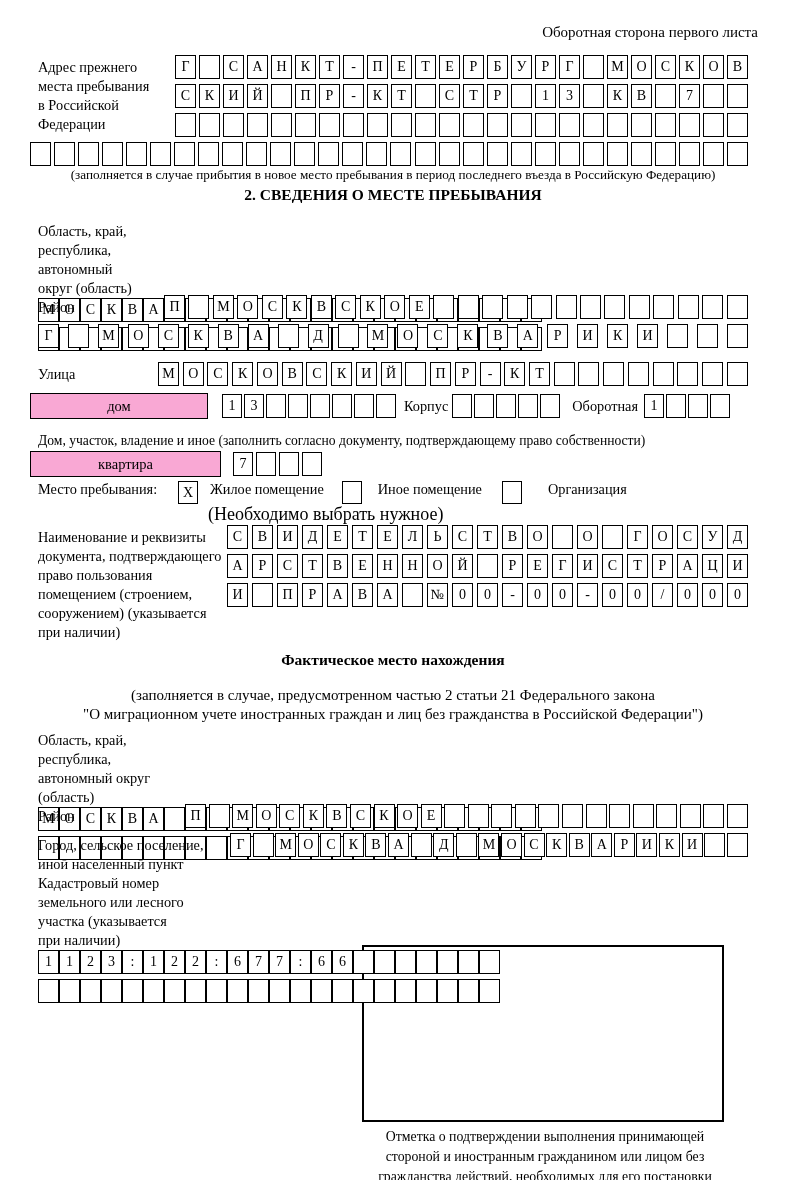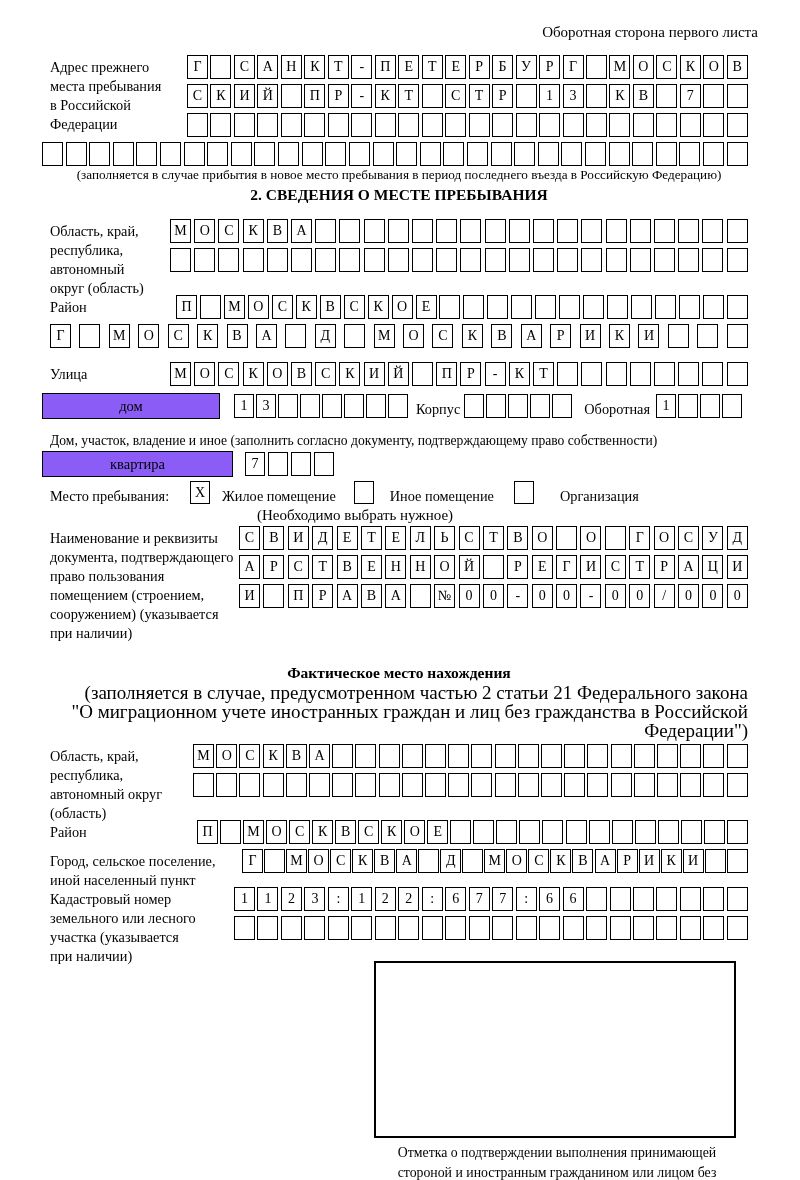--- a/index.html
+++ b/index.html
@@ -2,62 +2,62 @@
 <html><head>
 <meta charset="utf-8">
 <style>
   * { margin:0; padding:0; box-sizing:border-box; }
   html,body { background:#fff; }
   body {
     width:800px; height:1180px;
     font-family:"Liberation Serif","DejaVu Serif",serif;
     color:#000; position:relative; overflow:hidden;
   }
-  .page { width:800px; height:1180px; background:#fff;padding-left:12px; }
+  .page { width:800px; height:1180px; background:#fff; }
   .header-note { padding:24px 42px 0 0; text-align:right; font-size:15px; }
   .content { margin:0 52px 0 38px; } 
 
   .frow { display:flex; align-items:flex-start; }
   .flabel { flex-shrink:0; white-space:pre-line; line-height:19px; padding-top:3px; font-size:14.3px; }
   .w120{width:120px} .w126{width:126px} .w137{width:137px} .w143{width:143px}
   .w147{width:147px} .w184{width:184px} .w189{width:189px} .w192{width:192px}
   .rows { flex:1; min-width:0; }
 
   .boxrow { display:flex; justify-content:space-between; margin-bottom:5px; }
   .boxrow.compact { flex:none; justify-content:flex-start; gap:2px; margin-bottom:0; }
   .cbox {
     flex:none; width:21px; height:24px; border:1.5px solid #000;
     font-size:14px; line-height:21px; text-align:center; background:#fff;
   }
   .compact .cbox { width:20px; }
 
-  .h76 { height:76px; overflow:visible; }
-  .h66 { height:66px; overflow:visible; }
+  .h76 { height:76px; overflow:visible;flex-direction:column; }
+  .h66 { height:66px; overflow:visible;flex-direction:column; }
   .h38 { height:38px; overflow:visible; }
 
   .note { font-size:13.2px; text-align:center; margin-top:1px; line-height:16px; }
   .note-left { font-size:13.6px; text-align:left; margin-top:13px; line-height:17px; }
   .sec-title { font-weight:bold; text-align:center; font-size:15.5px; line-height:20px; }
-  .subtitle { font-size:19px; text-align:right; white-space:pre-line; line-height:19px; margin-top:0; }
+  .subtitle { font-size:15px; text-align:center; white-space:pre-line; line-height:19px; margin-top:16px; }
 
   .inline-row { display:flex; align-items:center; margin-left:-8px; margin-top:2px; }
   .named-rect {
     flex:none; border:1.5px solid #000; height:26px;
-    text-align:center; line-height:24px; font-size:14.5px; background:#8b5cf6;
+    text-align:center; line-height:24px; font-size:14.5px; background:#f9a8d4;
   }
   .rect-dom { width:178px; }
   .rect-kv  { width:191px; }
-  .small-label { font-size:14.3px; flex:none;margin-top:7px; }
+  .small-label { font-size:14.3px; flex:none; }
 
   .stay-row { display:flex; align-items:flex-start; margin-top:4px; }
   .checkbox {
     flex:none; display:inline-block; width:20px; height:23px; border:1.5px solid #000;
     text-align:center; line-height:21px; font-size:14px; background:#fff;
   }
-  .stay-note { margin-left:170px; width:270px; text-align:center; font-size:15px; line-height:16px; margin-top:2px; }
+  .stay-note { margin-left:170px; width:270px; font-size:18px; line-height:16px; margin-top:2px; }
 
   .stamp-box { border:2px solid #000; width:362px; height:177px; margin-left:324px; margin-top:8px; background:#fff; }
   .stamp-caption {
     margin-left:307px; width:400px; margin-top:5px;
     text-align:center; white-space:pre-line; font-size:13.8px; line-height:20px;
   }
   .mb0 { margin-bottom:0; }
 </style>
 </head>
 <body>
@@ -470,21 +470,21 @@
             <span class="cbox">0</span>
             <span class="cbox">0</span>
             <span class="cbox">/</span>
             <span class="cbox">0</span>
             <span class="cbox">0</span>
             <span class="cbox">0</span>
           </div>
       </div>
     </div>
 
-    <div class="sec-title" style="margin-top:20px">Фактическое место нахождения</div>
+    <div class="sec-title" style="margin-top:8px">Фактическое место нахождения</div>
     <div class="subtitle">(заполняется в случае, предусмотренном частью 2 статьи 21 Федерального закона
 "О миграционном учете иностранных граждан и лиц без гражданства в Российской Федерации")</div>
 
     <div class="frow h76" style="margin-top:4px">
       <div class="flabel w143">Область, край,
 республика,
 автономный округ
 (область)</div>
       <div class="rows">
         <div class="boxrow">

